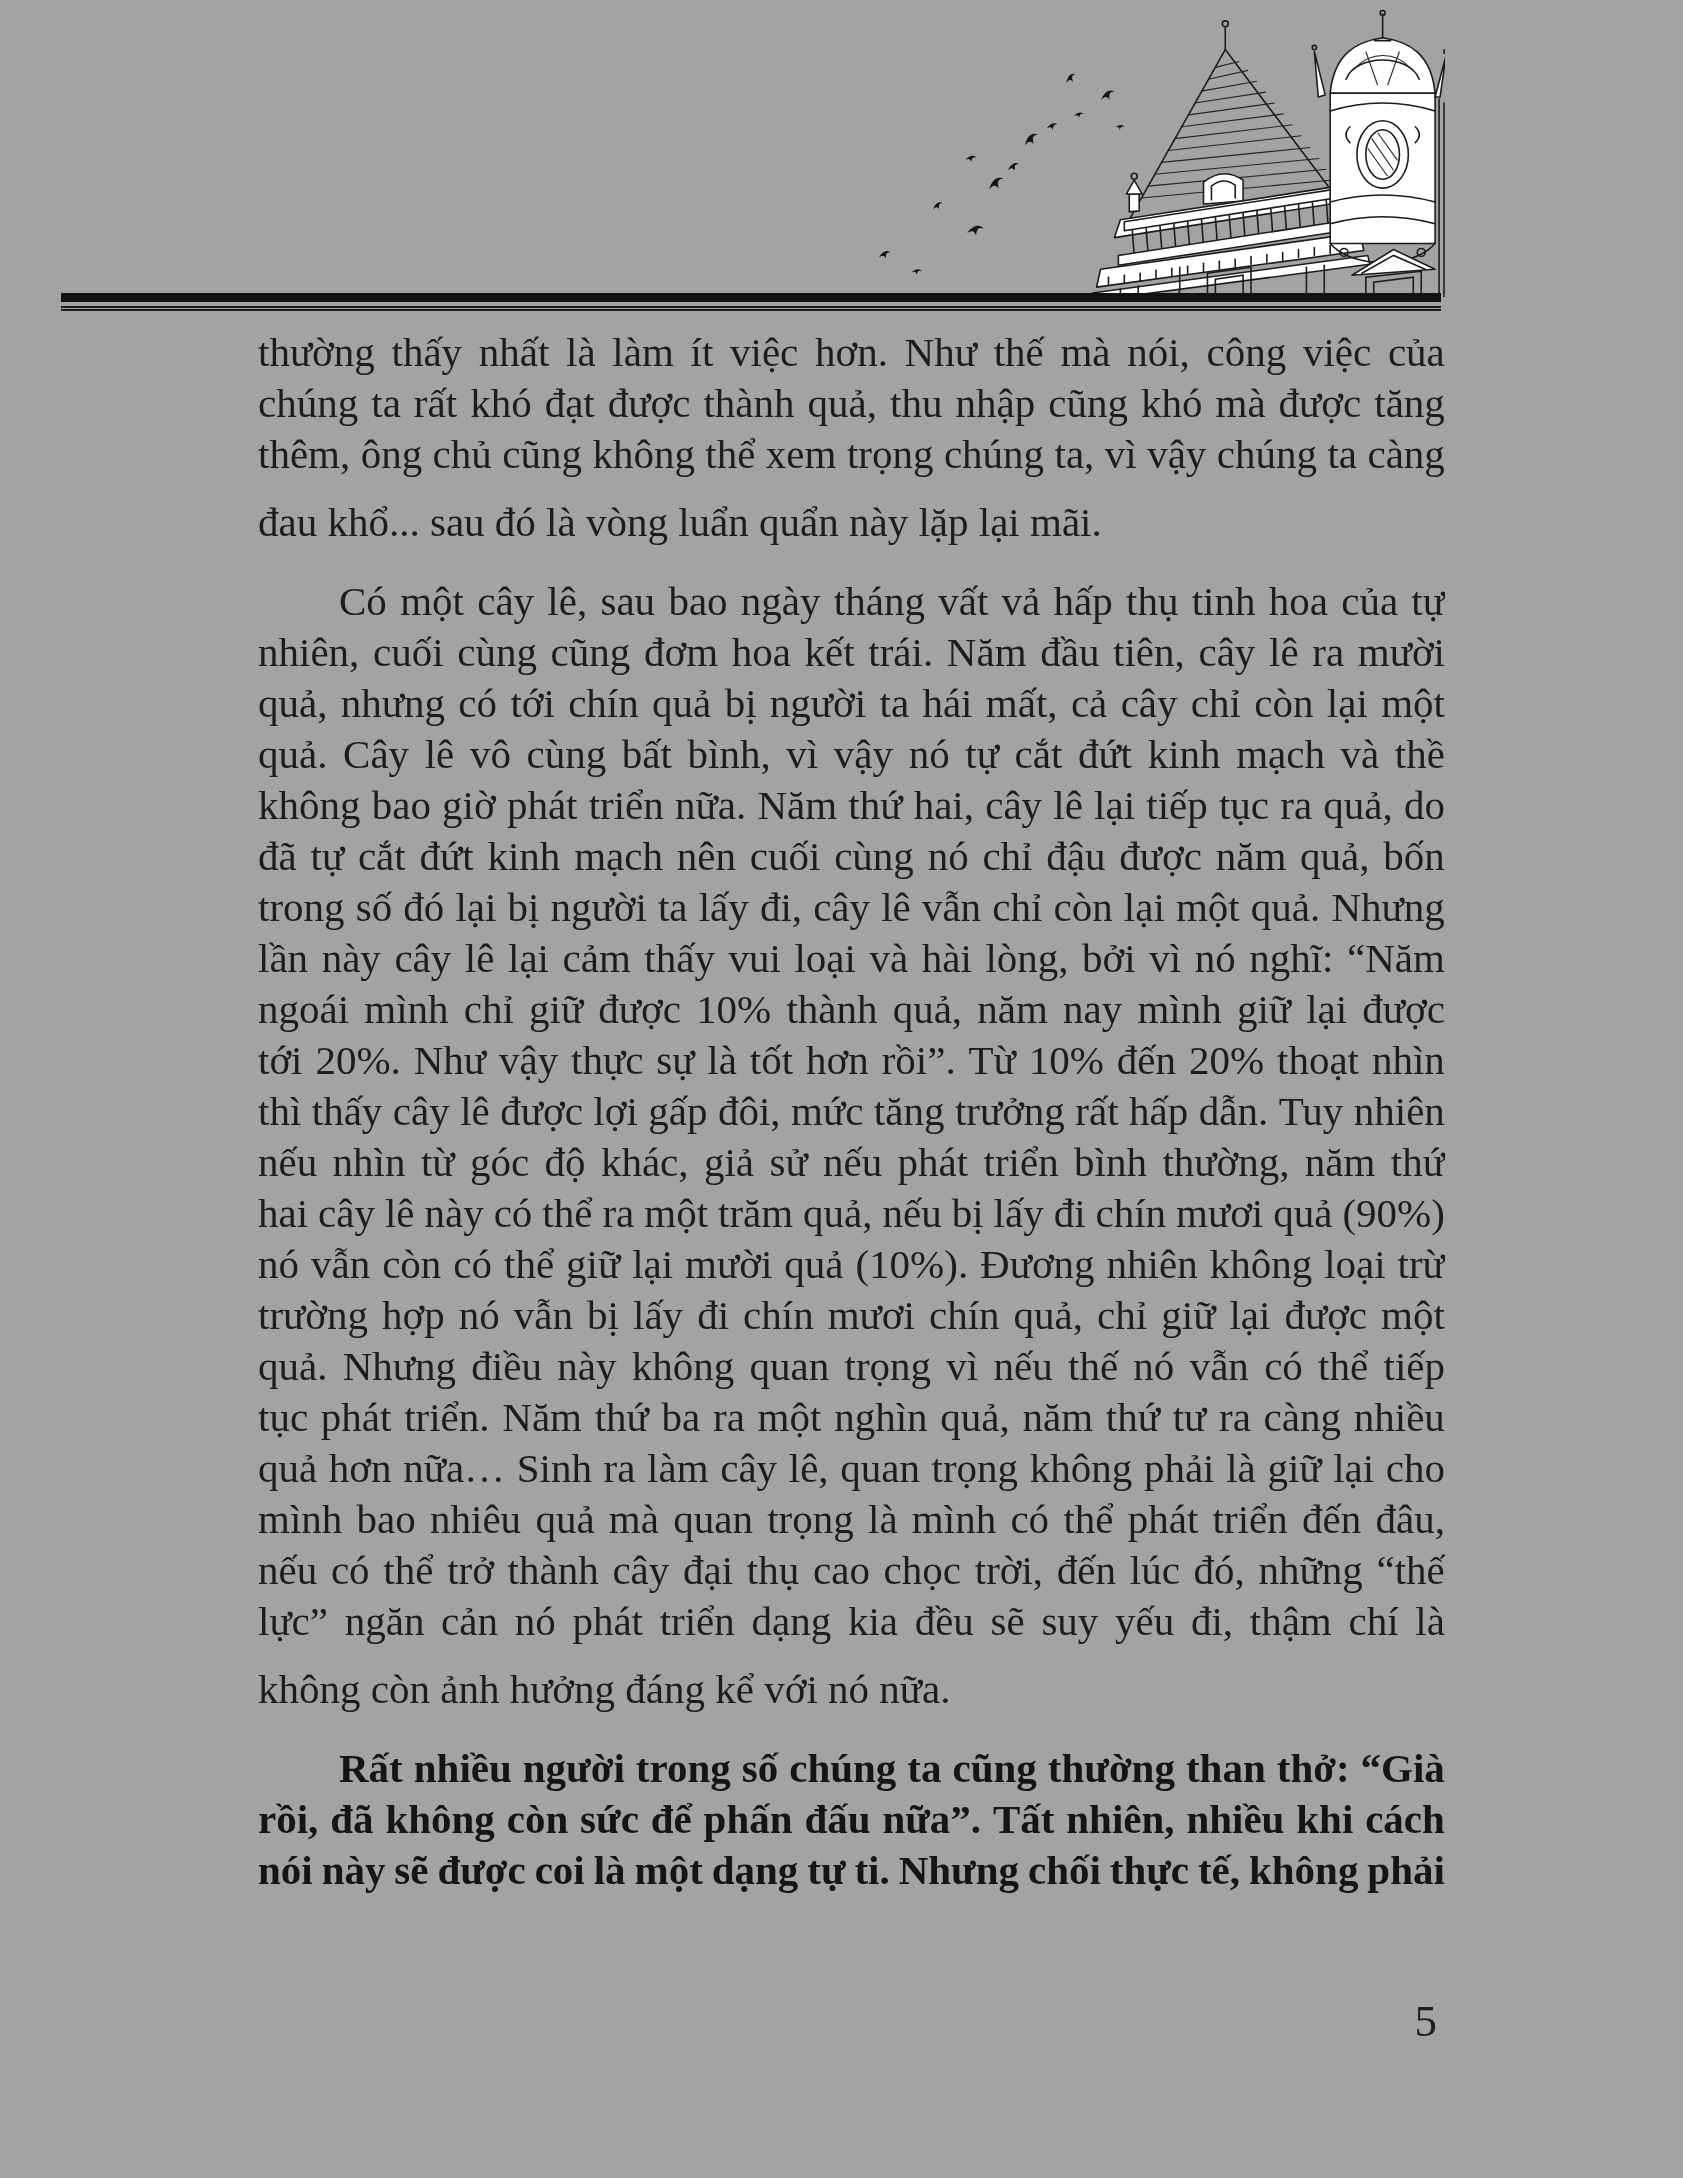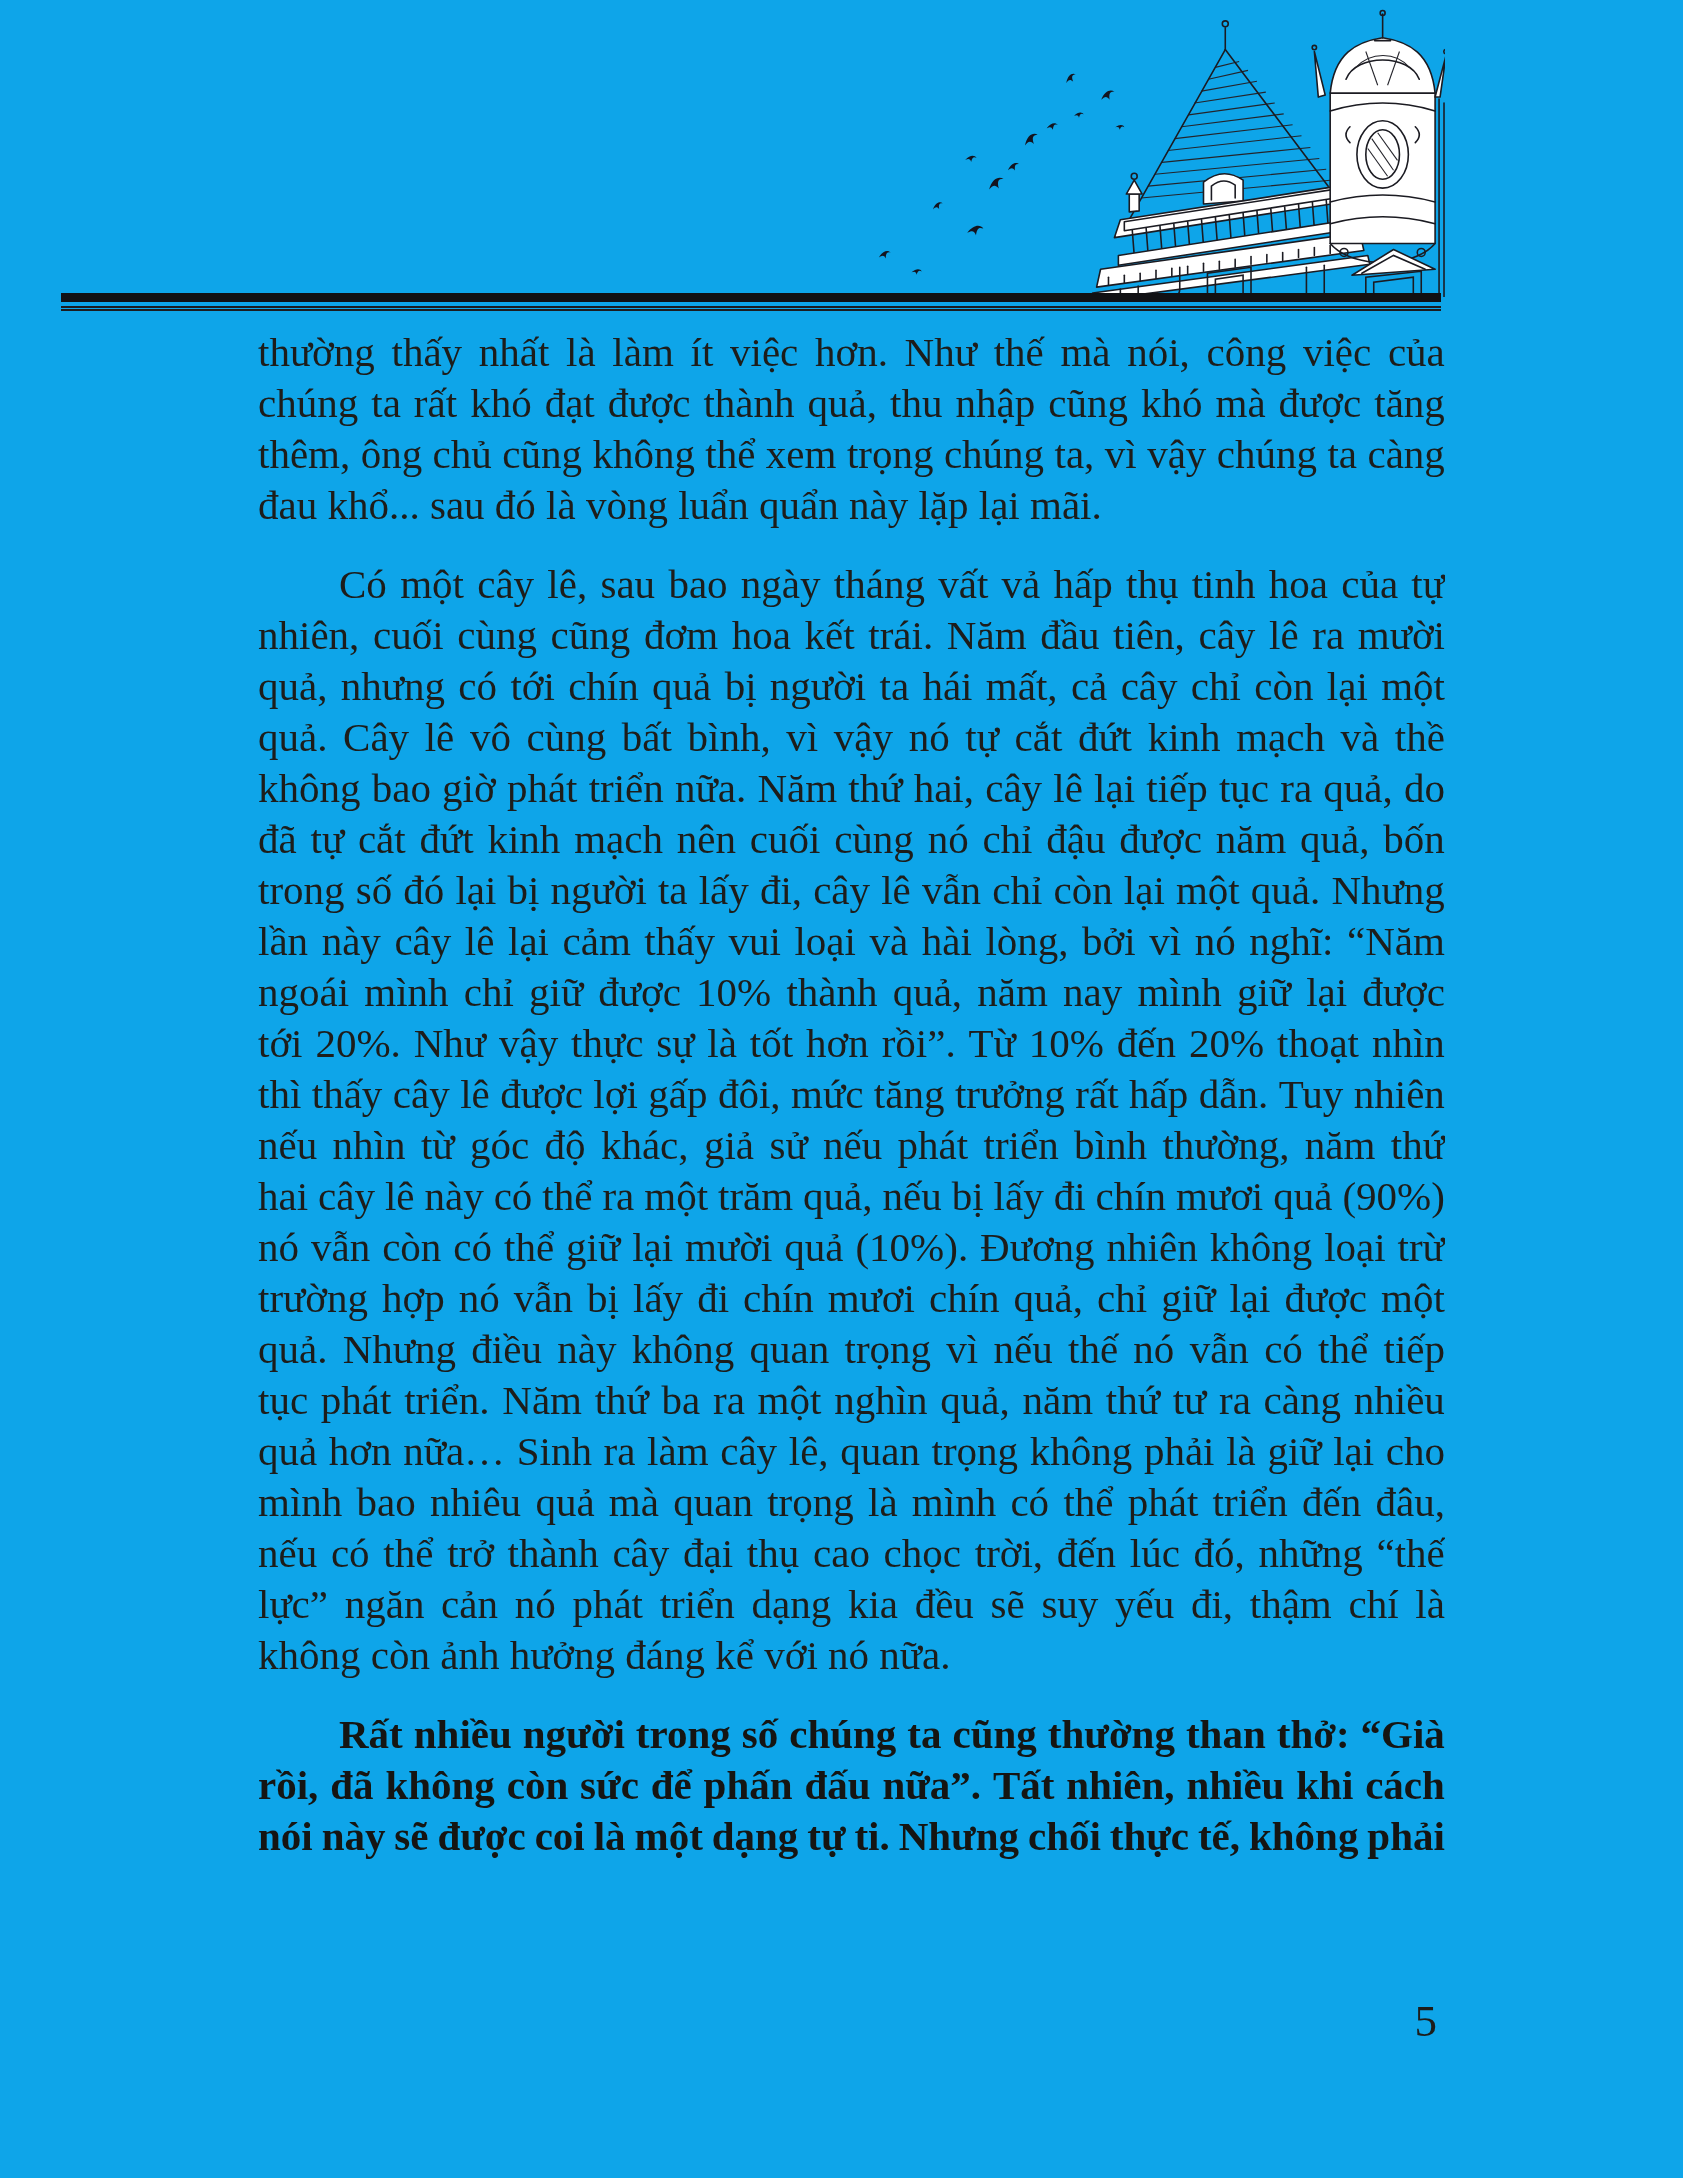--- a/index.html
+++ b/index.html
@@ -1,37 +1,37 @@
 <!DOCTYPE html>
 <html lang="vi"><head>
 <meta charset="utf-8">
 <style>
   html,body{margin:0;padding:0;background:#ffffff;}
   .sheet{
-    position:relative;width:1683px;height:2178px;background:#0ea5e9;
+    position:relative;width:1683px;height:2178px;background:#a3a3a3;
     overflow:hidden;font-family:"Liberation Serif", serif;
   }
   
   .illus{position:absolute;left:673px;top:8px;width:772px;height:289px;}
   
   .rule-thick{position:absolute;left:61px;top:293px;width:1380px;height:9px;background:#111114;}
   .rule-thin{position:absolute;left:61px;top:306px;width:1380px;height:5px;
     border-top:2px solid #1c1c1f;border-bottom:2px solid #1c1c1f;box-sizing:border-box;}
   
   .textcol{
     position:absolute;left:258px;top:327px;width:1187px;
     font-size:41px;line-height:51px;color:#1d1d1b;
   }
   .para{margin:0;}
   .para + .para{margin-top:28px;}
   .para.bold{font-weight:bold;color:#151513;}
   .line{height:51px;line-height:51px;overflow:hidden;}
   .jline{display:flex;justify-content:space-between;}
   .jline span{white-space:pre;}
-  .plain{white-space:nowrap;}
+  .plain{white-space:nowrap;margin-top:17px;}
   .indent{padding-left:81px;}
   .pagenum{
     position:absolute;left:259px;top:1996px;width:1178px;
     text-align:right;font-size:45px;line-height:51px;color:#1d1d1b;
   }
   svg .ln{stroke:#1b1b22;stroke-width:1.6;fill:none;stroke-linecap:round;}
   svg .lw{stroke:#1b1b22;stroke-width:1.6;fill:#ffffff;stroke-linejoin:round;}
   svg .hatch{stroke:#24242b;stroke-width:1.1;fill:none;}
   svg .bird{fill:#14141f;stroke:none;}
 </style>

